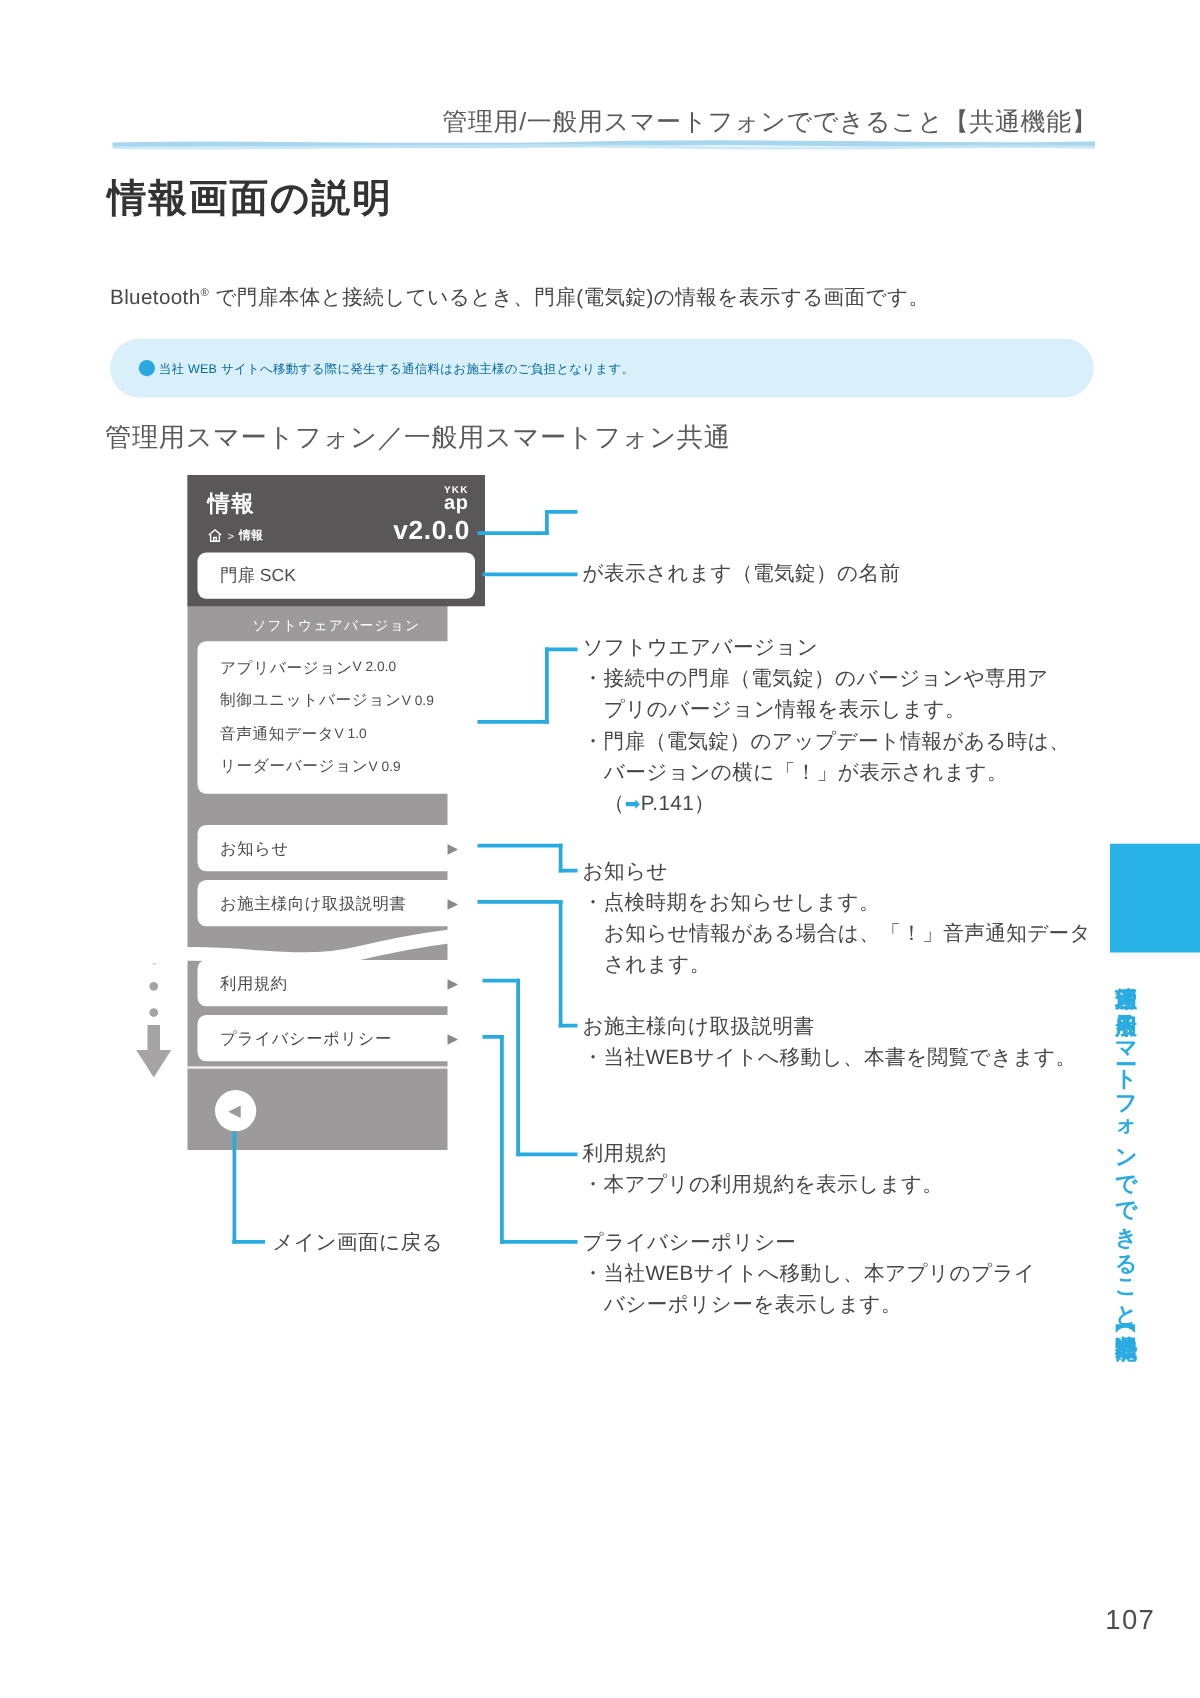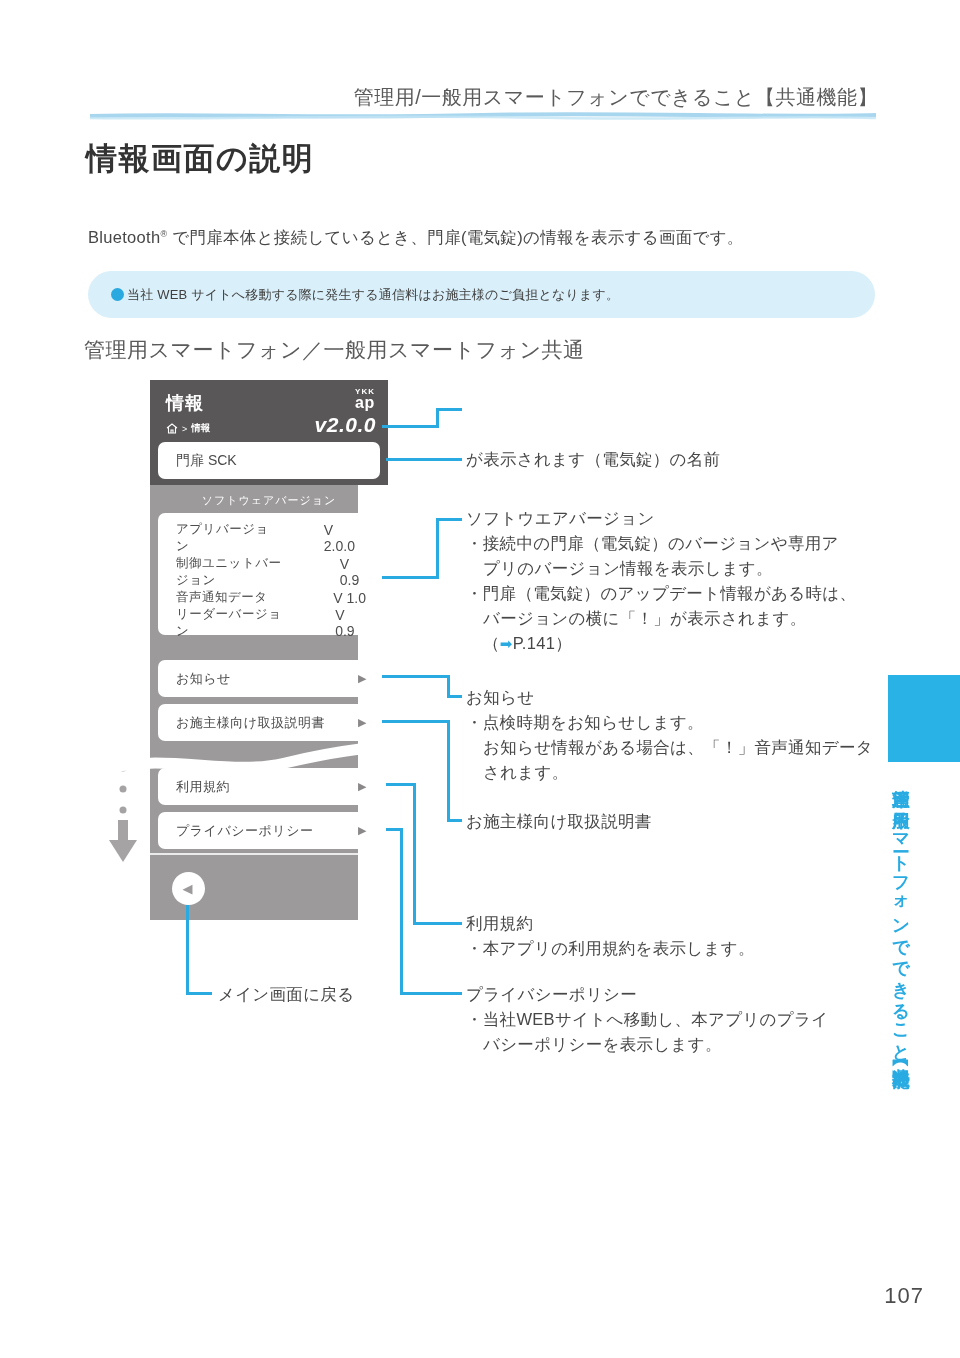--- a/index.html
+++ b/index.html
@@ -9,40 +9,40 @@
 
   
   .running-header{position:absolute;top:84px;right:82px;font-size:20px;color:#5a5a5a;letter-spacing:.5px;}
   .brush{position:absolute;left:88px;top:110px;width:790px;height:12px;}
   .doc-title{position:absolute;left:86px;top:138px;font-size:31px;font-weight:bold;color:#333;letter-spacing:1.5px;}
   .intro{position:absolute;left:88px;top:199px;font-size:16.5px;color:#474747;letter-spacing:.3px;margin-top:28px;}
   .intro sup{font-size:9px;}
   .note-box{position:absolute;left:88px;top:271px;width:787px;height:47px;background:#d9eff9;border-radius:24px;
             display:flex;align-items:center;padding:0 0 0 23px;box-sizing:border-box;}
   .note-bullet{width:13px;height:13px;border-radius:50%;background:#29a9e0;margin-right:3px;flex:none;}
-  .note-text{font-size:13px;color:#404040;letter-spacing:.2px;}
+  .note-text{font-size:10px;color:#0369a1;letter-spacing:.2px;}
   .section-title{position:absolute;left:84px;top:336px;font-size:21px;color:#5a5a5a;letter-spacing:.5px;}
 
   
   .phone{position:absolute;left:150px;top:380px;width:208px;height:540px;background:#9c9a9a;}
   .phone-header{position:absolute;left:0;top:0;width:238px;height:105px;background:#595757;}
   .phone-title{position:absolute;left:16px;top:11px;color:#fff;font-size:18px;font-weight:bold;letter-spacing:1px;}
   .logo{position:absolute;right:13px;top:8px;color:#fff;line-height:1;}
   .logo .lt{font-size:8px;font-weight:bold;letter-spacing:1px;}
   .logo .lb{font-size:16px;font-weight:bold;margin-top:-1px;letter-spacing:.5px;}
   .crumb{position:absolute;left:16px;top:42px;display:flex;align-items:center;gap:4px;color:#fff;}
   .crumb .sep{font-size:9px;} .crumb .cur{font-size:9.5px;font-weight:bold;}
-  .appver{position:absolute;right:12px;top:33px;color:#fff;font-size:21px;font-weight:bold;letter-spacing:.5px;font-style:italic;}
+  .appver{position:absolute;right:12px;top:33px;color:#fff;font-size:21px;font-weight:bold;letter-spacing:.5px;}
   .pcard{position:absolute;left:8px;width:222px;background:#fff;border-radius:7px;box-sizing:border-box;}
   .device-card{top:62px;height:37px;display:flex;align-items:center;padding-left:18px;font-size:14px;color:#4a4a4a;}
   .sw-label{position:absolute;left:0;top:113px;width:238px;text-align:center;color:#fff;font-size:11px;letter-spacing:1px;}
   .ver-card{top:133px;height:122px;display:flex;flex-direction:column;justify-content:space-around;padding:8px 14px 8px 18px;}
-  .ver-row{display:flex;justify-content:space-between;align-items:center;}
+  .ver-row{display:flex;justify-content:flex-start;align-items:center;}
   .ver-row .vl{font-size:12.5px;color:#4d4d4d;letter-spacing:.5px;}
-  .ver-row .vv{font-size:14px;color:#4d4d4d;margin-left:47px;}
+  .ver-row .vv{font-size:11px;color:#4d4d4d;}
   .menu-card{height:37px;display:flex;align-items:center;justify-content:space-between;
              padding:0 13px 0 18px;font-size:13px;color:#4a4a4a;letter-spacing:.5px;}
   .chev{font-size:11px;color:#8a8888;}
   .m1{top:280px;} .m2{top:324px;} .m3{top:388px;} .m4{top:432px;}
   .phone-sep{position:absolute;left:0;top:473px;width:238px;height:2px;background:rgba(255,255,255,.8);}
   .back-btn{position:absolute;left:22px;top:492px;width:33px;height:33px;border-radius:50%;background:#fff;
             display:flex;align-items:center;justify-content:center;}
   .back-btn span{color:#9c9a9a;font-size:13px;margin-left:-2px;}
 
   
@@ -204,20 +204,21 @@
 
   <div class="co" style="left:466px;top:685px;">
     <div>お知らせ</div>
     <div>・点検時期をお知らせします。</div>
     <div class="ind">お知らせ情報がある場合は、「！」音声通知データ</div>
     <div class="ind">されます。</div>
   </div>
 
   <div class="co" style="left:466px;top:809px;">
     <div>お施主様向け取扱説明書</div>
+    <div>・当社WEBサイトへ移動し、本書を閲覧できます。</div>
   </div>
 
   <div class="co" style="left:466px;top:911px;">
     <div>利用規約</div>
     <div>・本アプリの利用規約を表示します。</div>
   </div>
 
   <div class="co" style="left:466px;top:982px;">
     <div>プライバシーポリシー</div>
     <div>・当社WEBサイトへ移動し、本アプリのプライ</div>

